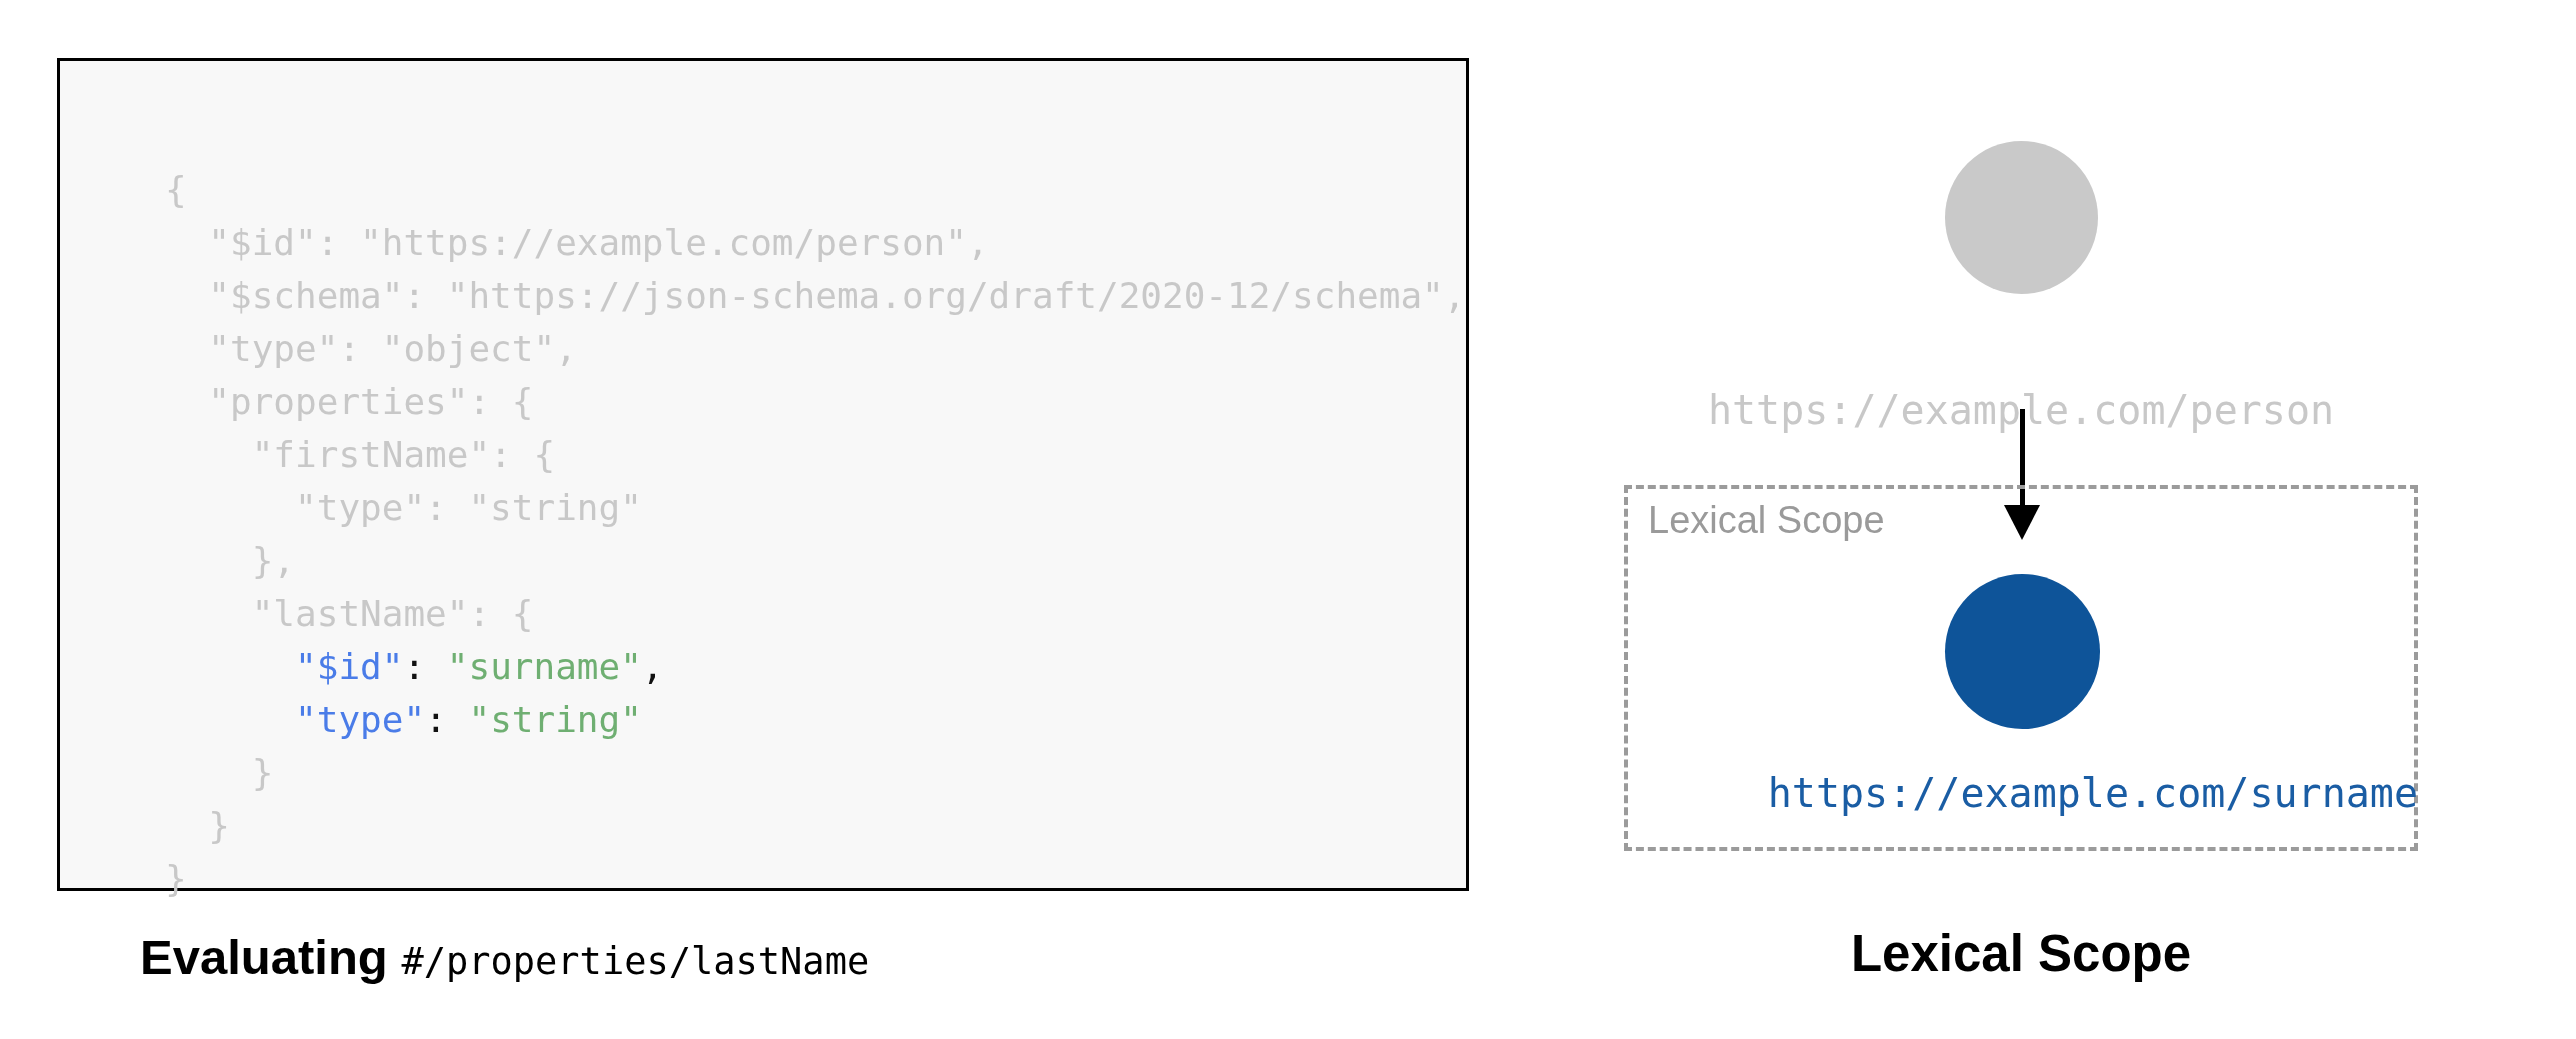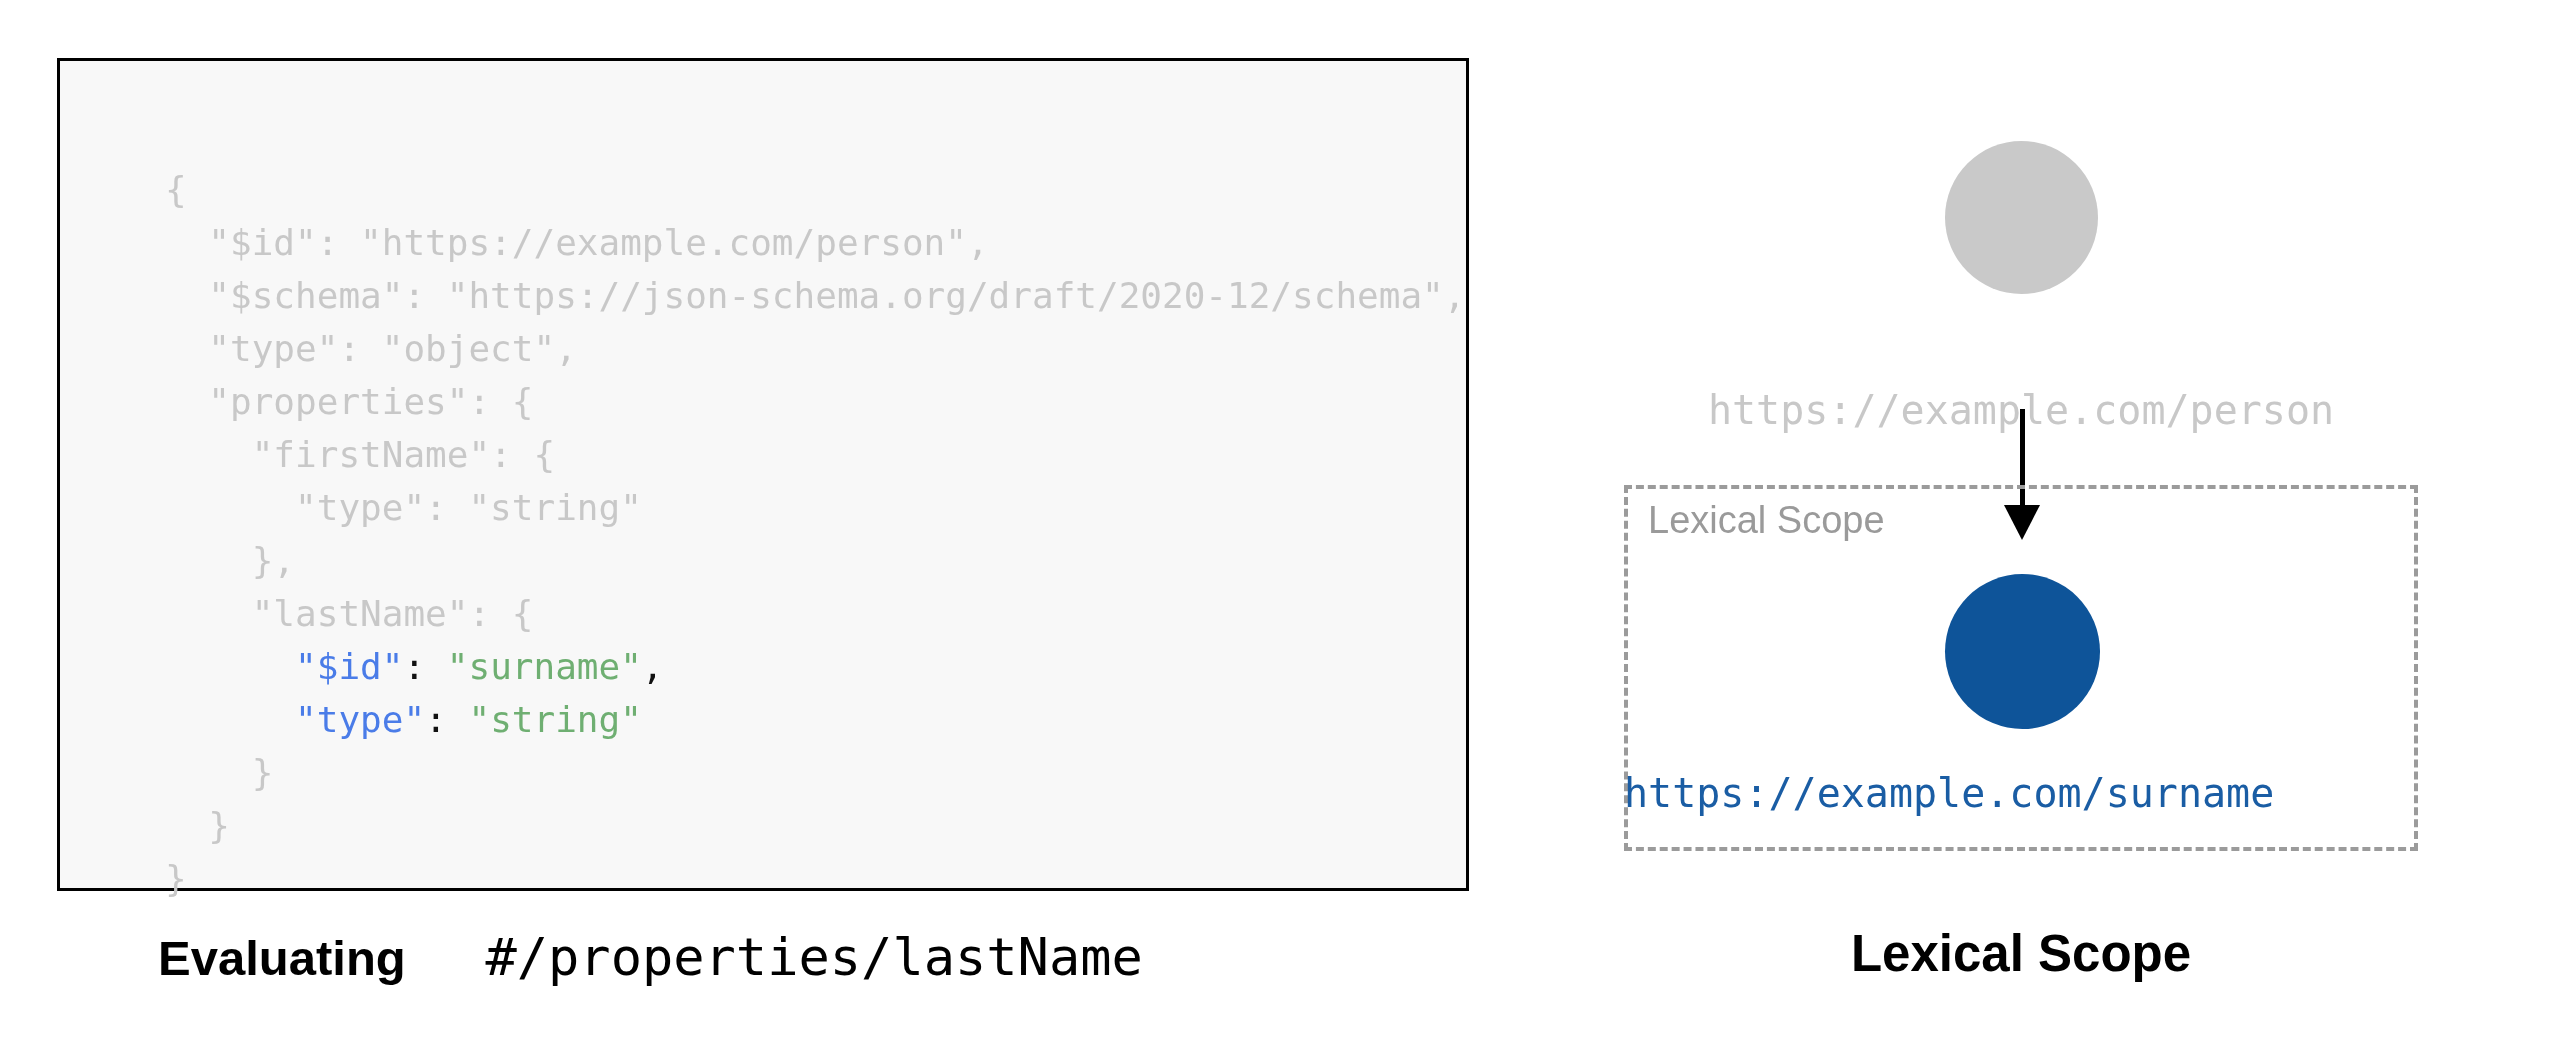--- a/index.html
+++ b/index.html
@@ -38,26 +38,24 @@
     position:absolute;
     left:140px; top:928px;
     line-height:58px;
     white-space:nowrap;
     color:#000000;
   }
   .left-caption .cap-bold{
     font-family:"Liberation Sans", sans-serif;
     font-weight:bold;
     font-size:49px;
-    margin-left:18px;
   }
   .left-caption .cap-mono{
     font-family:"DejaVu Sans Mono", monospace;
-    font-size:52px;
-    margin-left:48px;
+    font-size:37px;
   }
 
   
   .parent-circle{
     position:absolute;
     left:1945px; top:141px;
     width:153px; height:153px;
     border-radius:50%;
     background:#c9c9c9;
   }
@@ -107,21 +105,21 @@
     position:absolute;
     left:1945px; top:574px;
     width:155px; height:155px;
     border-radius:50%;
     background:#0e5499;
   }
   .child-label{
     position:absolute;
     left:1624px; top:770px;
     width:794px;
-    text-align:left;
+    text-align:right;
     font-family:"DejaVu Sans Mono", monospace;
     font-size:40px;
     line-height:47px;
     color:#1a5da4;
     white-space:nowrap;
   }
   .right-caption{
     position:absolute;
     left:1624px; top:925px;
     width:794px;

